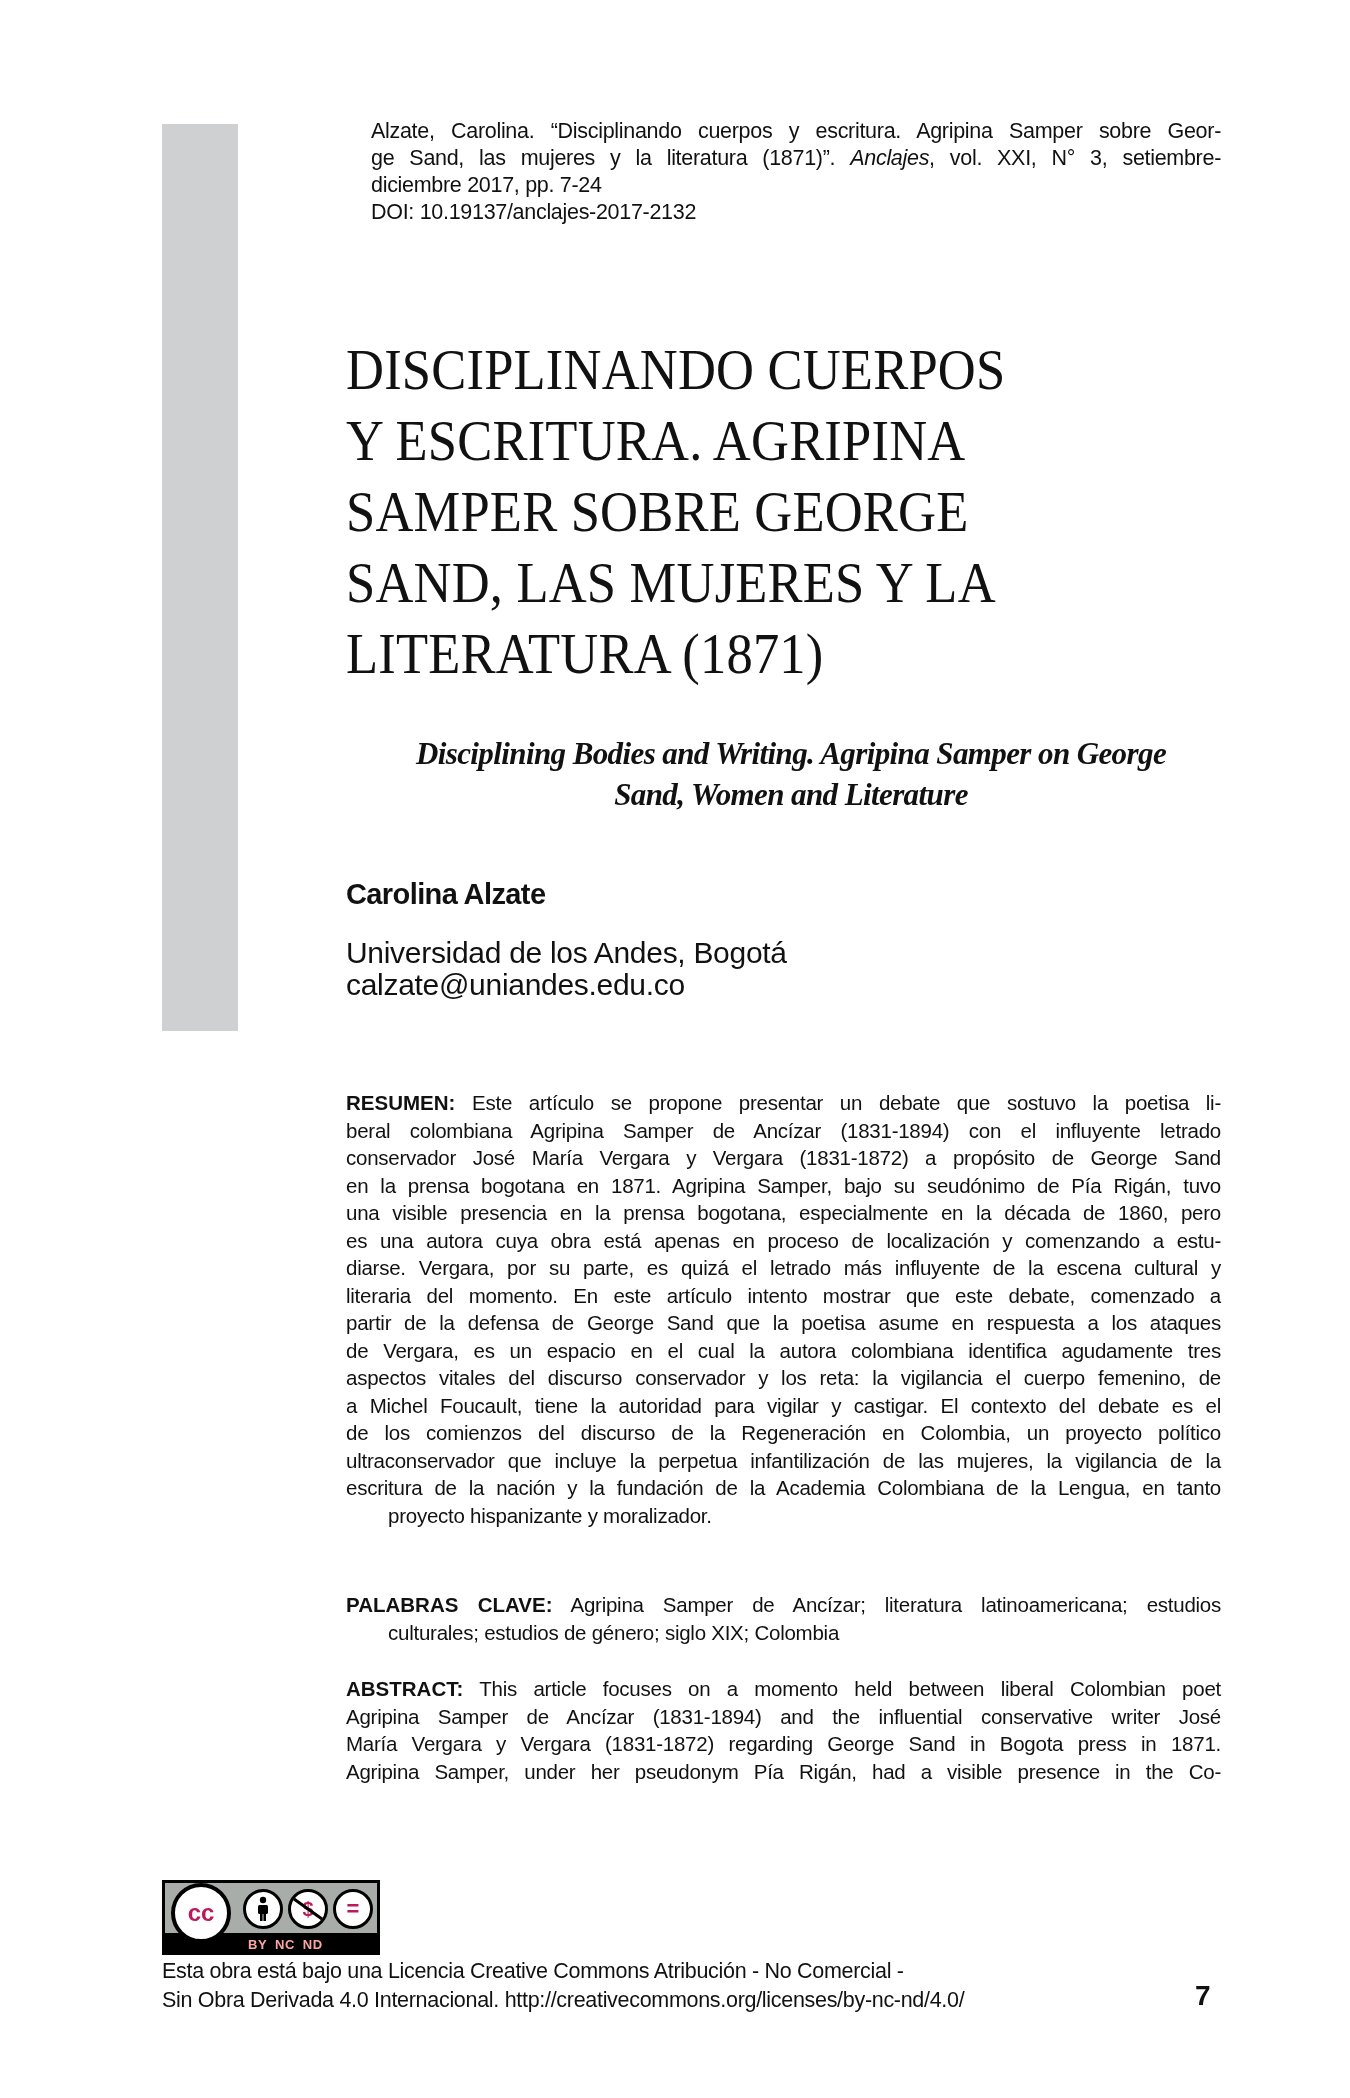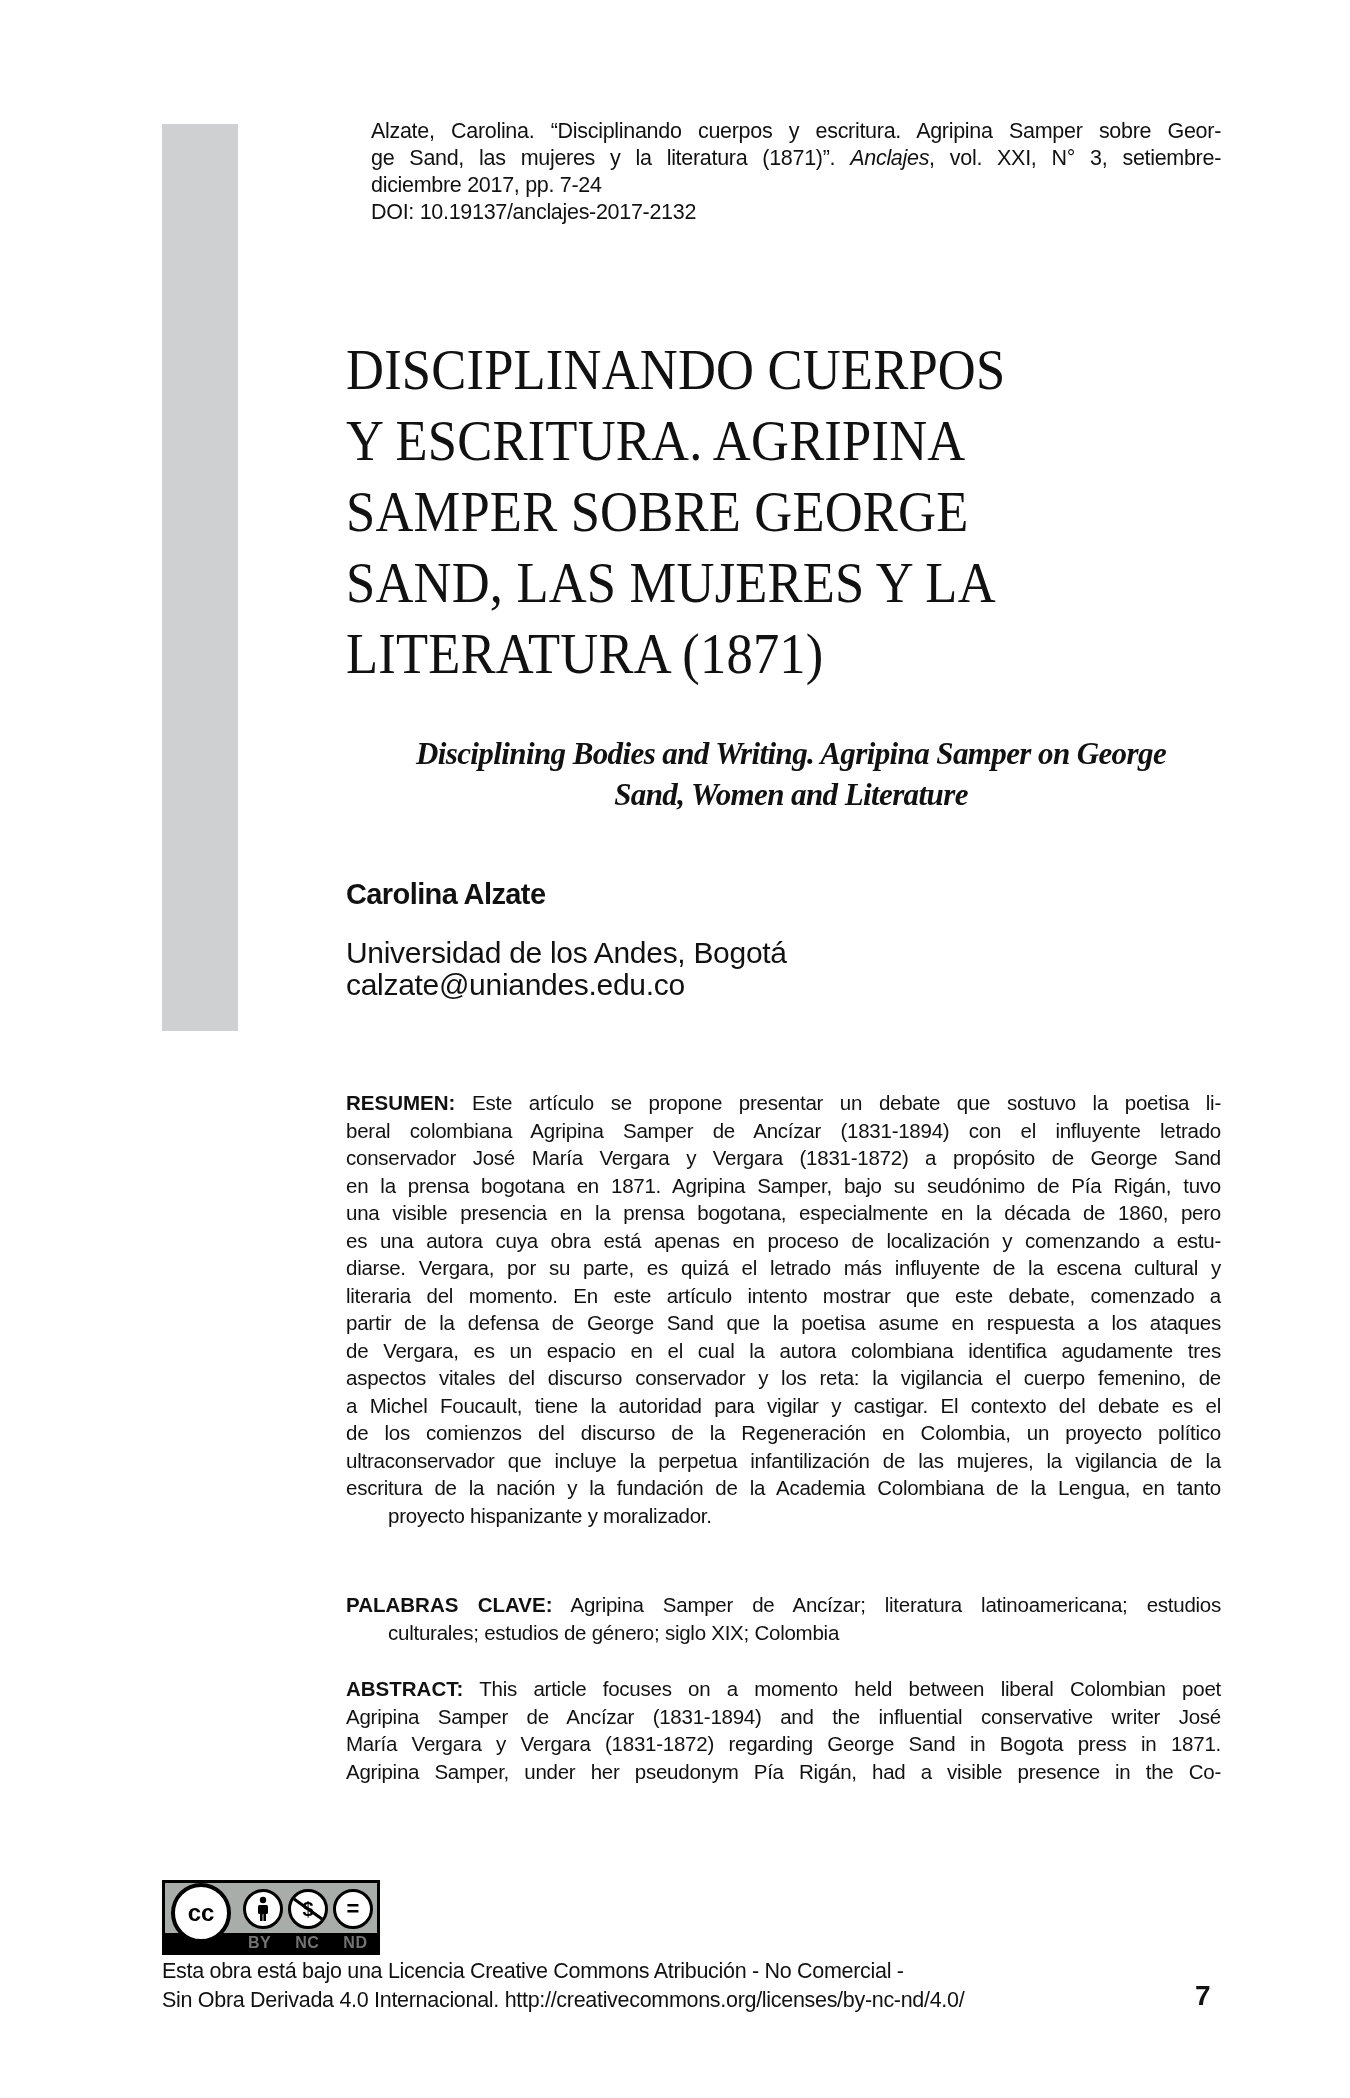--- a/index.html
+++ b/index.html
@@ -56,29 +56,29 @@
     .abstract { top: 1675px; }
     .cc-badge {
       position: absolute; left: 162px; top: 1880px; width: 216px; height: 73px;
       background: #000; border: 1px solid #000;
     }
     .cc-top { position: absolute; left: 2px; top: 2px; right: 2px; height: 50px; background: #a9ada9; }
     .cc-bottom { position: absolute; left: 0; right: 0; bottom: 0; height: 20px; background: #000; }
     .cc-circle {
       position: absolute; border-radius: 50%; background: #fff; border: 3px solid #000;
       display: flex; align-items: center; justify-content: center; box-sizing: border-box;
-      font-weight: bold; color: #000000; font-family: "Liberation Sans", sans-serif;
+      font-weight: bold; color: #be185d; font-family: "Liberation Sans", sans-serif;
     }
     .cc-main { left: 8px; top: 2px; width: 60px; height: 60px; font-size: 24px; border-width: 4px; }
     .cc-by { left: 80px; top: 8px; width: 40px; height: 40px; }
     .cc-nc { left: 125px; top: 8px; width: 40px; height: 40px; font-size: 20px; }
     .cc-nd { left: 170px; top: 8px; width: 40px; height: 40px; font-size: 22px; }
     .cc-labels {
-      position: absolute; left: 85px; bottom: 2px; display: flex; gap: 24px;
-      color: #737373; font-size: 16px; font-weight: bold; letter-spacing: 0.5px;
+      position: absolute; left: 85px; bottom: 2px; display: flex; gap: 8px;
+      color: #fca5a5; font-size: 13px; font-weight: bold; letter-spacing: 0.5px;
     }
     .license {
       position: absolute; left: 162px; top: 1957px; width: 900px;
       font-size: 21.5px; line-height: 29px; letter-spacing: -0.3px;
     }
     .license span { display: block; white-space: nowrap; }
     .page-number {
       position: absolute; left: 1195px; top: 1980px;
       font-size: 28px; font-weight: bold;
     }

